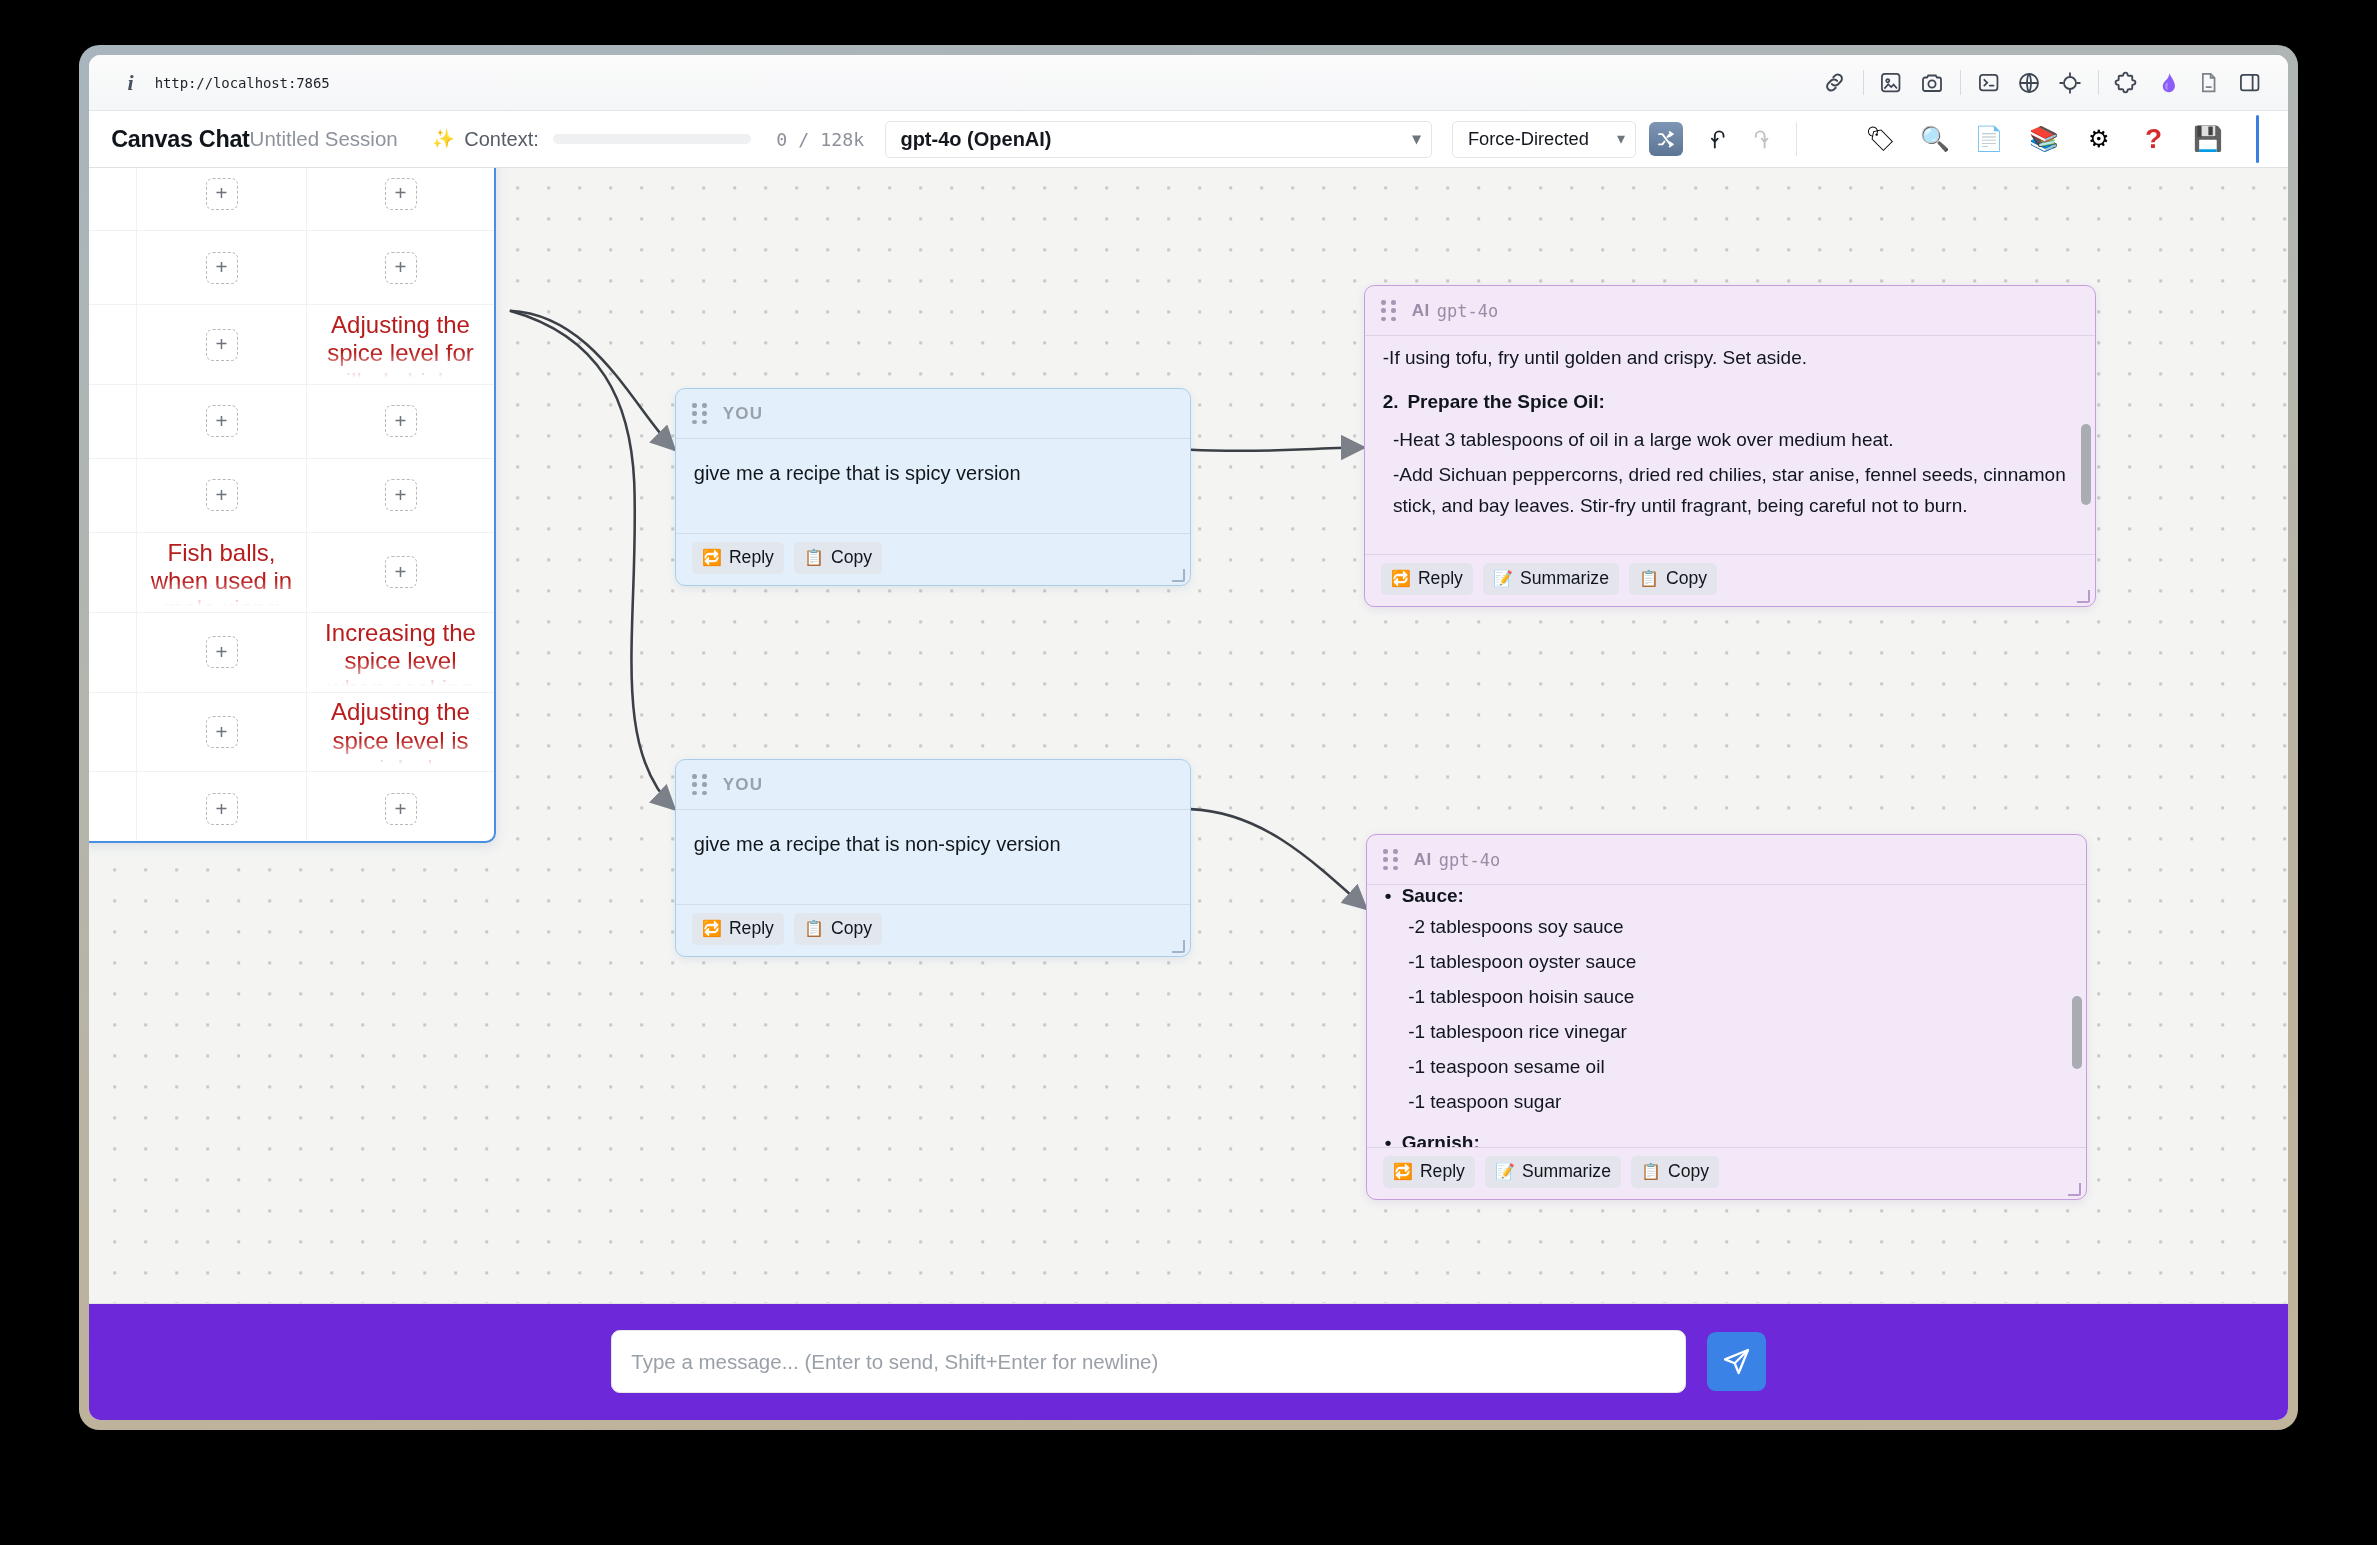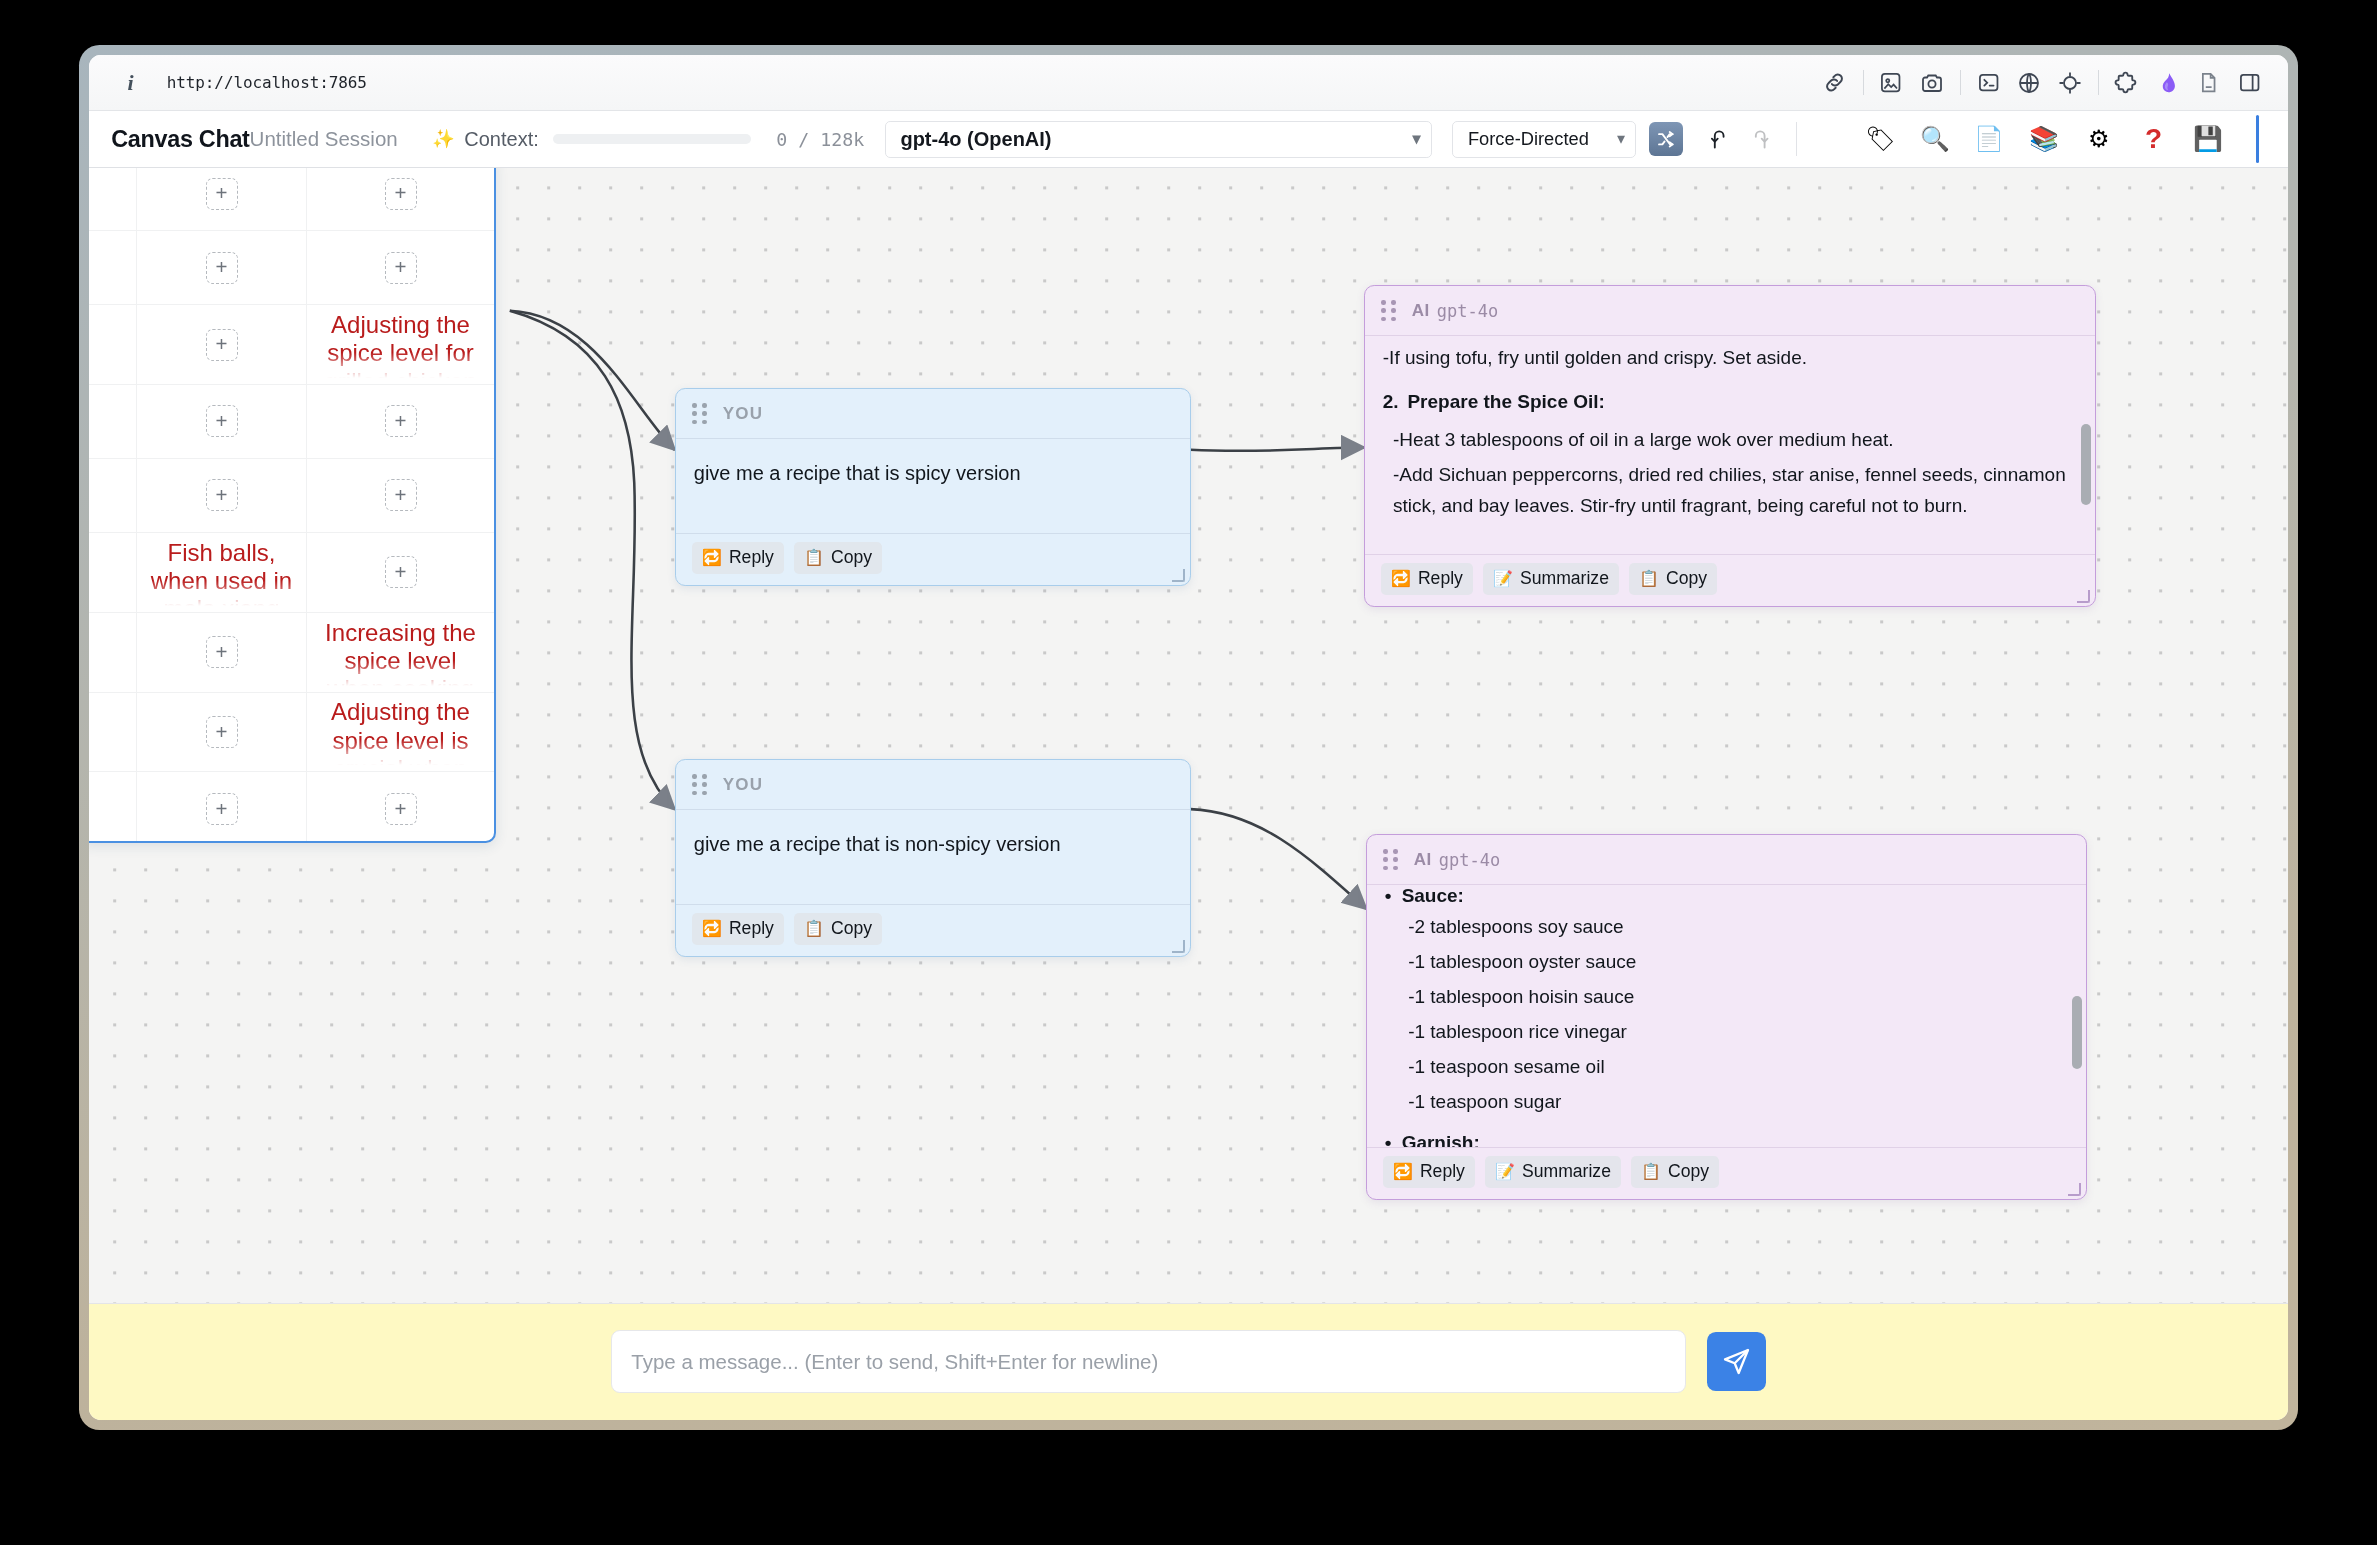--- a/index.html
+++ b/index.html
@@ -39,22 +39,22 @@
     flex: 0 0 56px;
   }
   #info-icon {
     font-family: "Liberation Serif", serif;
     font-style: italic; font-weight: bold;
     font-size: 22px; color: #44505c;
     width: 20.5px; text-align: center;
   }
   #url-text {
     font-family: "DejaVu Sans Mono", monospace;
-    font-size: 16px; color: #1e232a;
-    margin-left: 26px; letter-spacing: -0.1px; text-align: right;
+    font-size: 14px; color: #1e232a;
+    margin-left: 14px; letter-spacing: -0.1px; text-align: right;
   }
   #chrome-actions { margin-left: auto; display: flex; align-items: center; gap: 0px; }
   .chrome-btn {
     width: 41px; height: 41px;
     display: flex; align-items: center; justify-content: center;
     color: #3f4754;
   }
   .chrome-sep { width: 0.7px; height: 25px; background: #d7dade; margin: 0 7.3px; }
 
   
@@ -223,21 +223,21 @@
   .node-resize {
     position: absolute; right: 5.1px; bottom: 3.7px;
     width: 13px; height: 13px;
     border-right: 2.2px solid #9fb4c9; border-bottom: 2.2px solid #9fb4c9;
     border-bottom-right-radius: 2.2px;
   }
   .node.ai .node-resize { border-color: #b79ccb; }
 
   
   #composer {
-    flex: 0 0 117px; background: #fef9c3;
+    flex: 0 0 117px; background: #6d28d9;
     border-top: 0.7px solid #e4e5e8;
     display: flex; align-items: center; justify-content: center;
     gap: 20.5px; padding: 0 29px;
   }
   #message-input {
     width: 1075px; height: 63px;
     background: #fff; border: 0.7px solid #e6e7ea; border-radius: 8.8px;
     display: flex; align-items: center; padding: 0 19px;
     font-size: 20.5px; color: #9aa0a8;
   }

